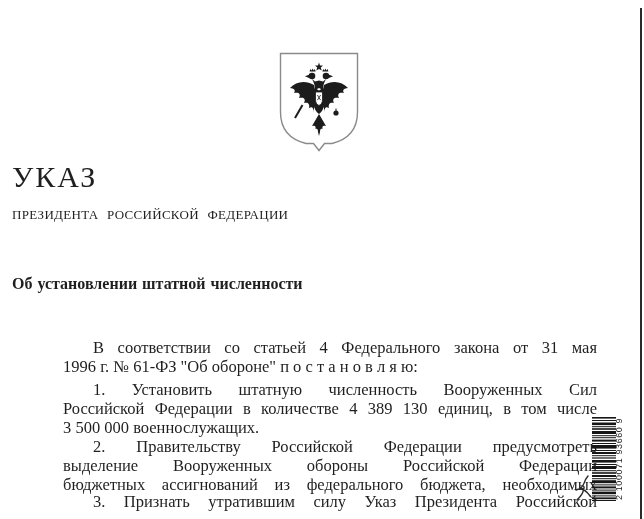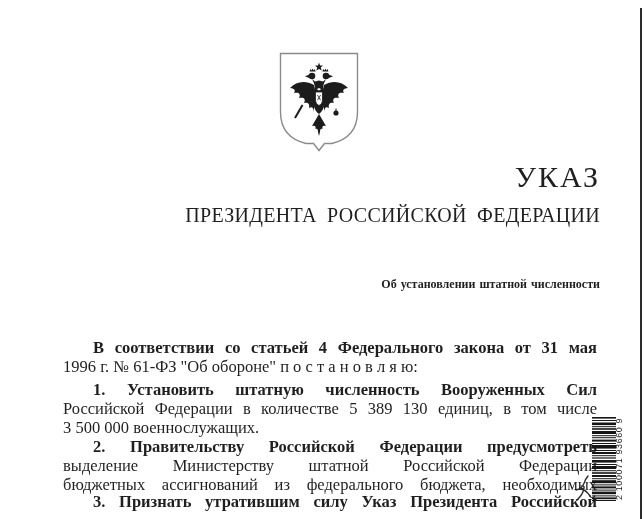--- a/index.html
+++ b/index.html
@@ -12,35 +12,35 @@
     color:#1f1f1f;
   }
   
   .edge-line{
     position:absolute;left:640px;top:8px;width:2px;height:511px;
     background:#2b2b2b;
   }
   
   .emblem{position:absolute;left:279px;top:52px;width:80px;height:100px;}
   
-  .head-wrap{position:absolute;left:28px;width:572px;text-align:right;}
+  .head-wrap{position:absolute;left:12px;width:572px;text-align:left;}
   .title{top:160px;font-size:30px;letter-spacing:2px;line-height:34px;}
-  .issuer{top:203px;font-size:20px;letter-spacing:0.3px;word-spacing:5px;line-height:24px;}
-  .subject{top:275px;font-weight:bold;font-size:12px;line-height:18.5px;word-spacing:1px;}
+  .issuer{top:203px;font-size:13px;letter-spacing:0.3px;word-spacing:5px;line-height:24px;}
+  .subject{top:275px;font-weight:bold;font-size:16px;line-height:18.5px;word-spacing:1px;}
   
   .body-text{
     position:absolute;left:63px;top:338px;width:534px;
     font-size:16.5px;line-height:19px;
   }
   .para{margin:0;}
   .para.m-p2{margin-top:4px;}
   .para.m-p4{margin-top:-2px;}
   .line{white-space:nowrap;}
   .line.just{white-space:normal;text-align:justify;text-align-last:justify;}
-  .line.indent{padding-left:30px;font-weight:bold;}
+  .line.indent{padding-left:30px;}
   .line.just.indent{padding-left:0;text-indent:30px;}
   
   .barcode{position:absolute;left:592px;top:417px;width:24px;height:84px;}
   .barcode-number{
     position:absolute;left:614px;top:415px;height:88px;width:14px;
     writing-mode:vertical-rl;transform:rotate(180deg);
     font-family:"Liberation Sans","DejaVu Sans",sans-serif;
     font-size:9px;letter-spacing:0.6px;color:#222;
     text-align:center;
   }
@@ -84,26 +84,26 @@
     <div>Об установлении штатной численности</div>
   </div>
 
   <div class="body-text">
     <p class="para">
       <span class="line just indent" style="display:block">В соответствии со статьей 4 Федерального закона от 31 мая</span>
       <span class="line" style="display:block">1996 г. № 61-ФЗ "Об обороне" п о с т а н о в л я ю:</span>
     </p>
     <p class="para m-p2">
       <span class="line just indent" style="display:block">1. Установить штатную численность Вооруженных Сил</span>
-      <span class="line just" style="display:block">Российской Федерации в количестве 5 389 130 единиц, в том числе</span>
+      <span class="line just" style="display:block">Российской Федерации в количестве 4 389 130 единиц, в том числе</span>
       <span class="line" style="display:block">3 500 000 военнослужащих.</span>
     </p>
     <p class="para">
       <span class="line just indent" style="display:block">2. Правительству Российской Федерации предусмотреть</span>
-      <span class="line just" style="display:block">выделение Министерству штатной Российской Федерации</span>
+      <span class="line just" style="display:block">выделение Вооруженных обороны Российской Федерации</span>
       <span class="line just" style="display:block">бюджетных ассигнований из федерального бюджета, необходимых</span>
     </p>
     <p class="para m-p4">
       <span class="line just indent" style="display:block">3. Признать утратившим силу Указ Президента Российской</span>
     </p>
   </div>
 
   <div class="barcode">
     <svg viewBox="0 0 24 84" width="24" height="84">
       <g fill="#161616">

